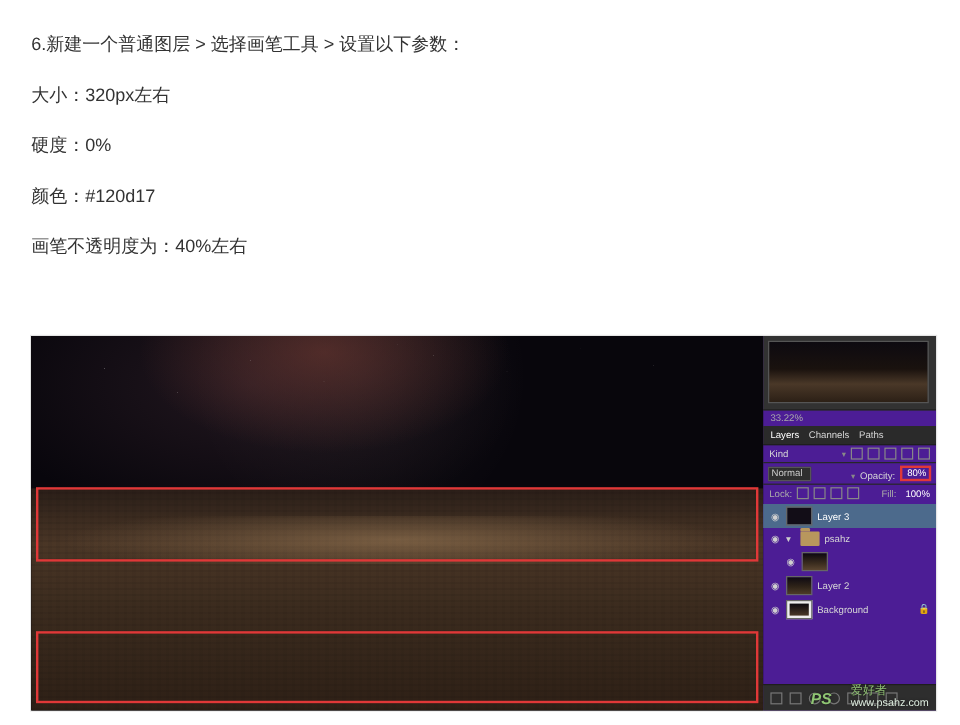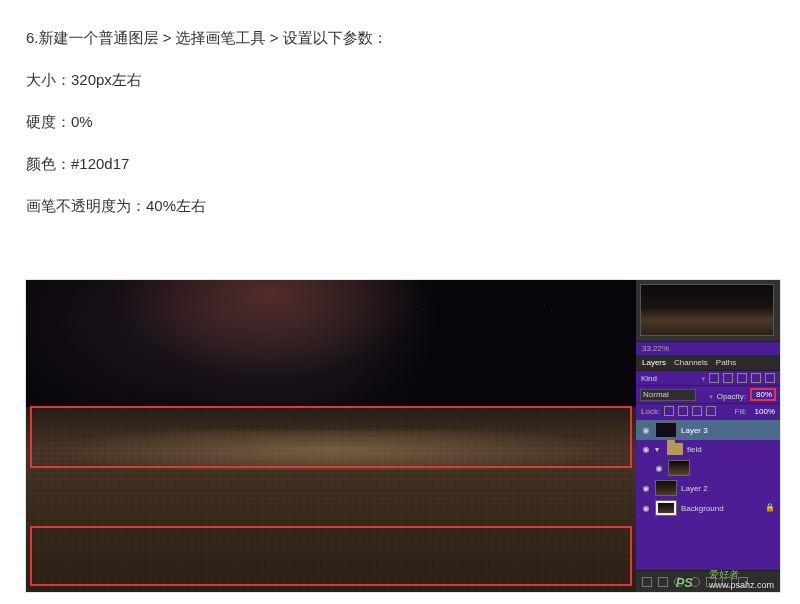--- a/index.html
+++ b/index.html
@@ -120,21 +120,21 @@
       min-height: 14px;
     }
     .kind-icon {
       width: 10px; height: 10px;
       border: 1px solid #888;
       display:inline-block;
     }
     .blend-row { border-top:1px solid #272727; border-bottom:1px solid #272727; padding: 2px 4px; }
     .blend-select {
       background:#2f2f2f; border:1px solid #555; color:#ccc;
-      width: 56px; height: 12px; font-size:8px; line-height:10px;
+      width: 36px; height: 12px; font-size:8px; line-height:10px;
       padding: 0 2px;
     }
     .chev { color:#888; font-size:7px; margin-left:auto; }
     .opacity-box {
       border: 2px solid #e03838;
       padding: 0 2px;
       color:#fff;
       min-width: 26px;
       text-align:right;
     }
@@ -267,21 +267,21 @@
     <div class="layers-list">
       <div class="layer-row sel">
         <span class="eye">◉</span>
         <span class="thumb dark"></span>
         <span>Layer 3</span>
       </div>
       <div class="layer-row">
         <span class="eye">◉</span>
         <span class="caret">▾</span>
         <span class="folder-icon"></span>
-        <span>field</span>
+        <span>psahz</span>
       </div>
       <div class="layer-row" style="padding-left:18px">
         <span class="eye">◉</span>
         <span class="thumb img1"></span>
       </div>
       <div class="layer-row">
         <span class="eye">◉</span>
         <span class="thumb img2"></span>
         <span>Layer 2</span>
       </div>

